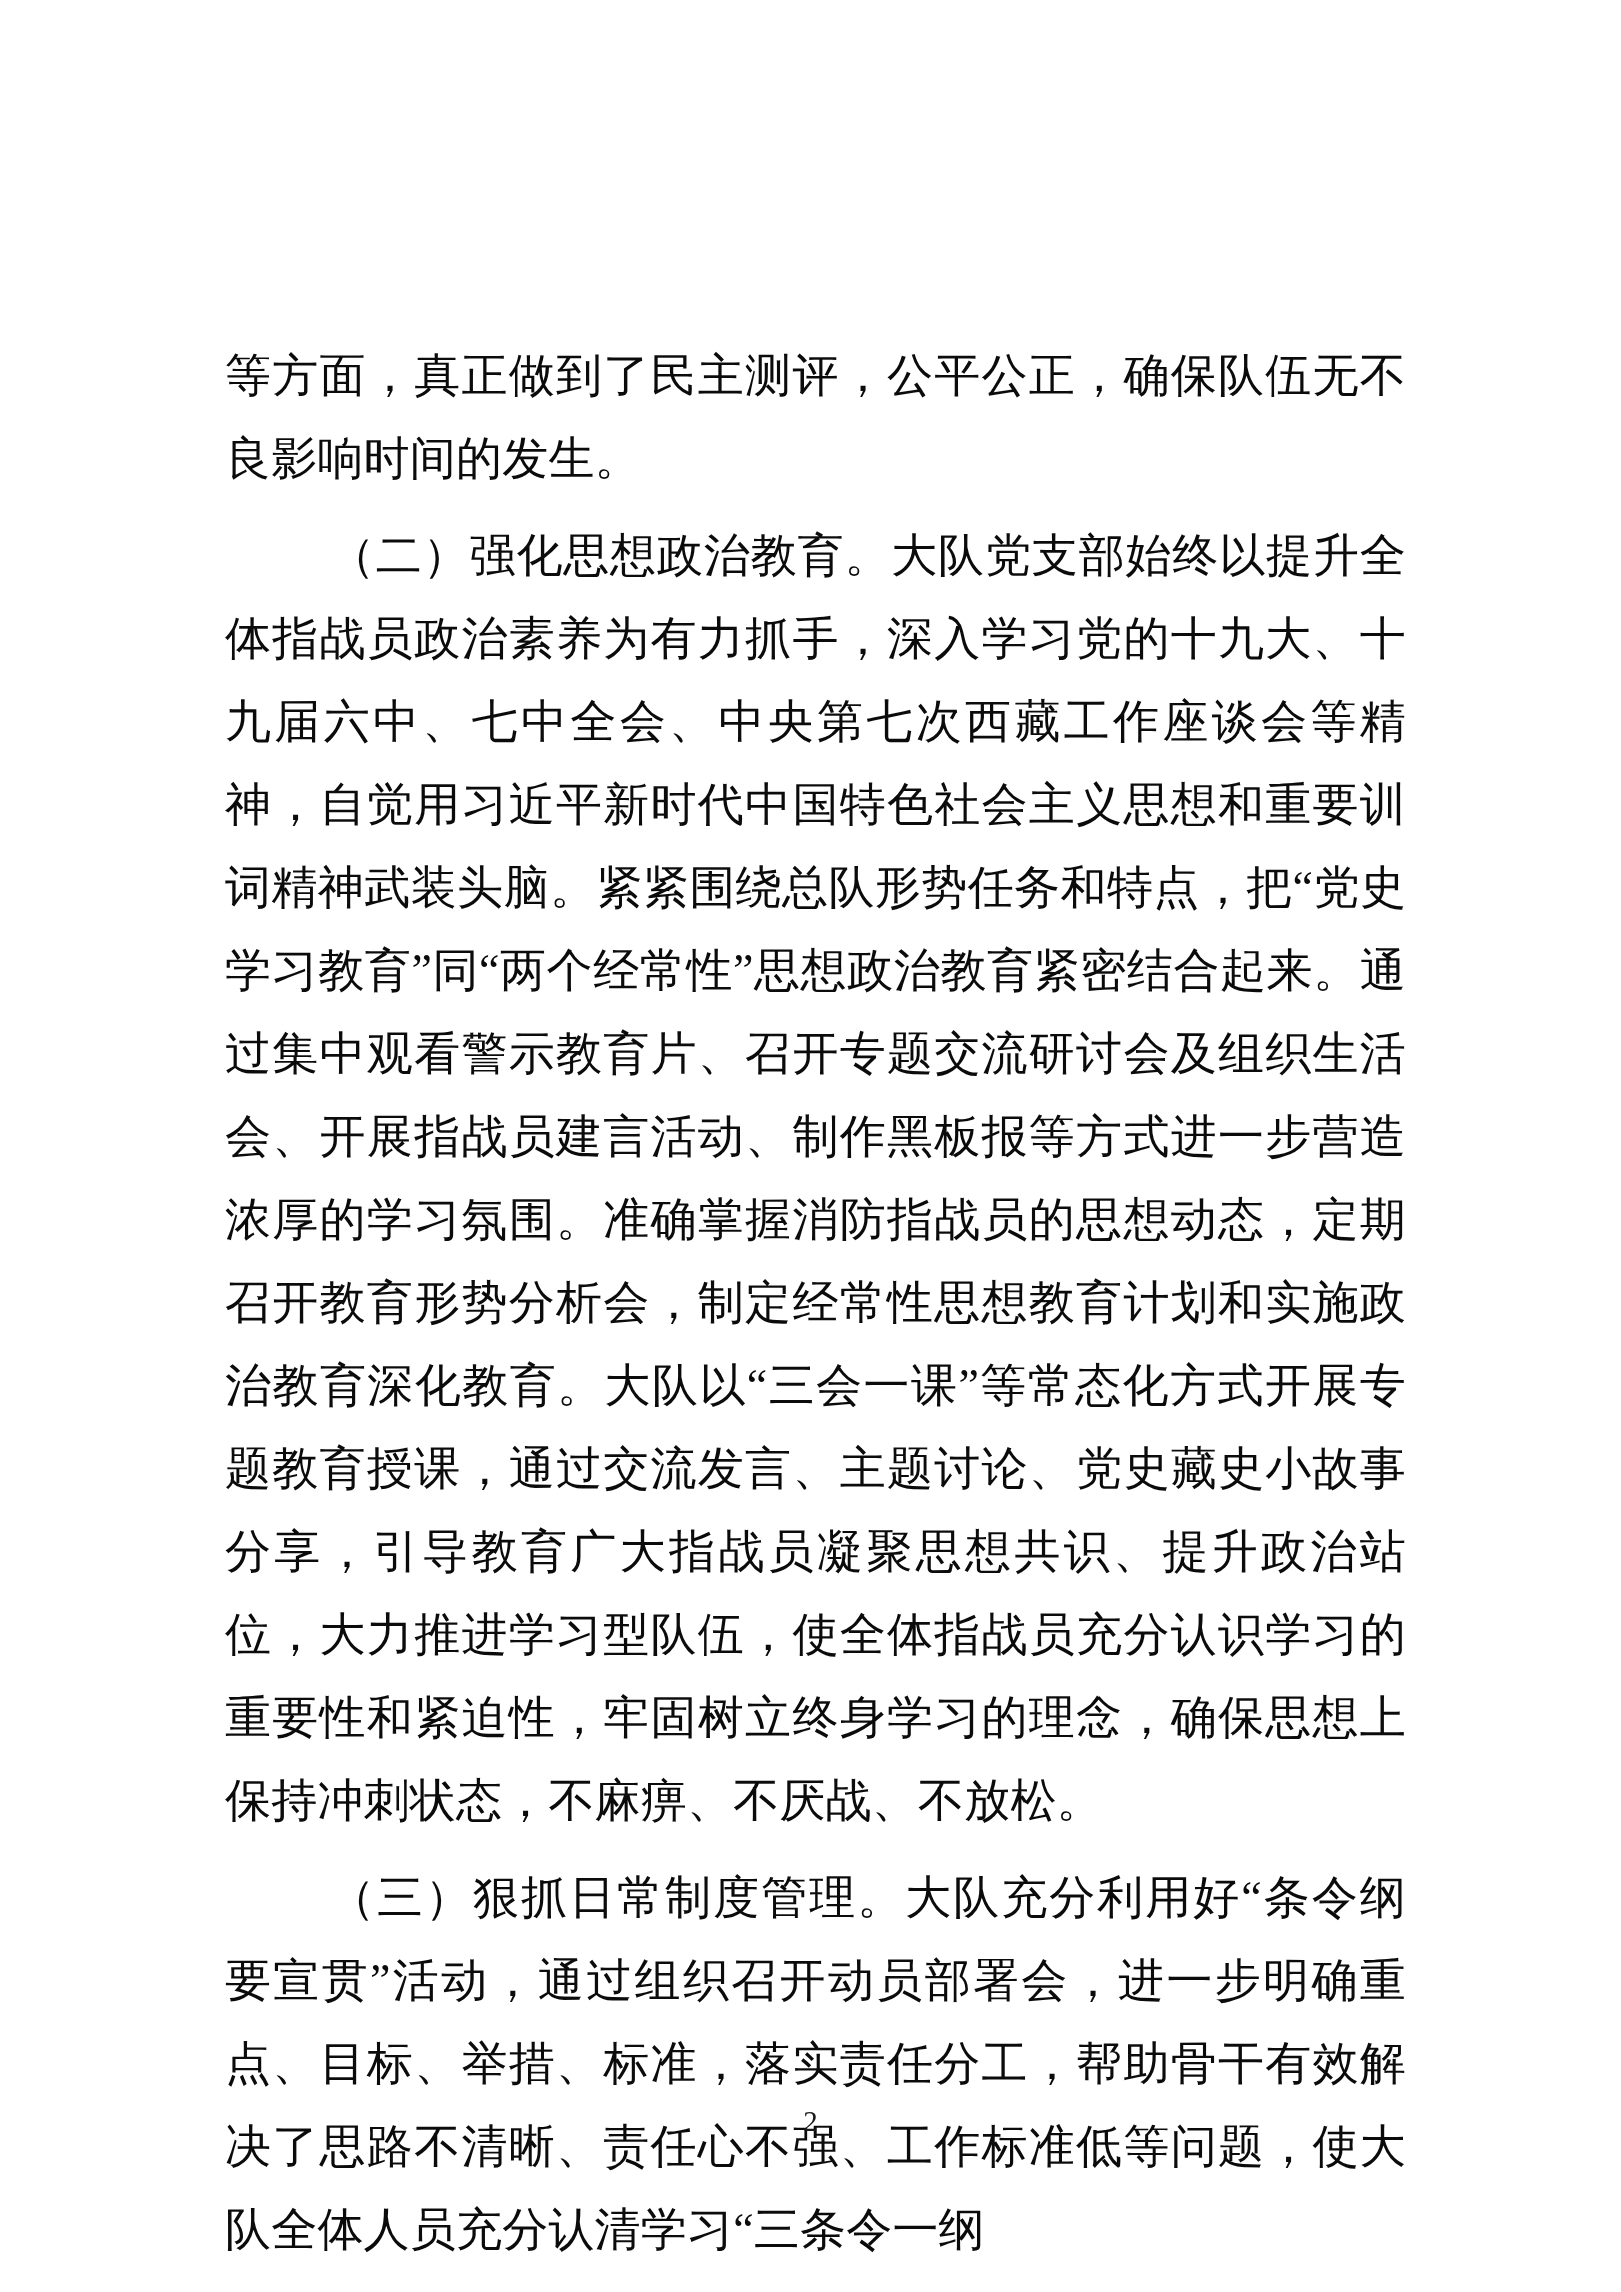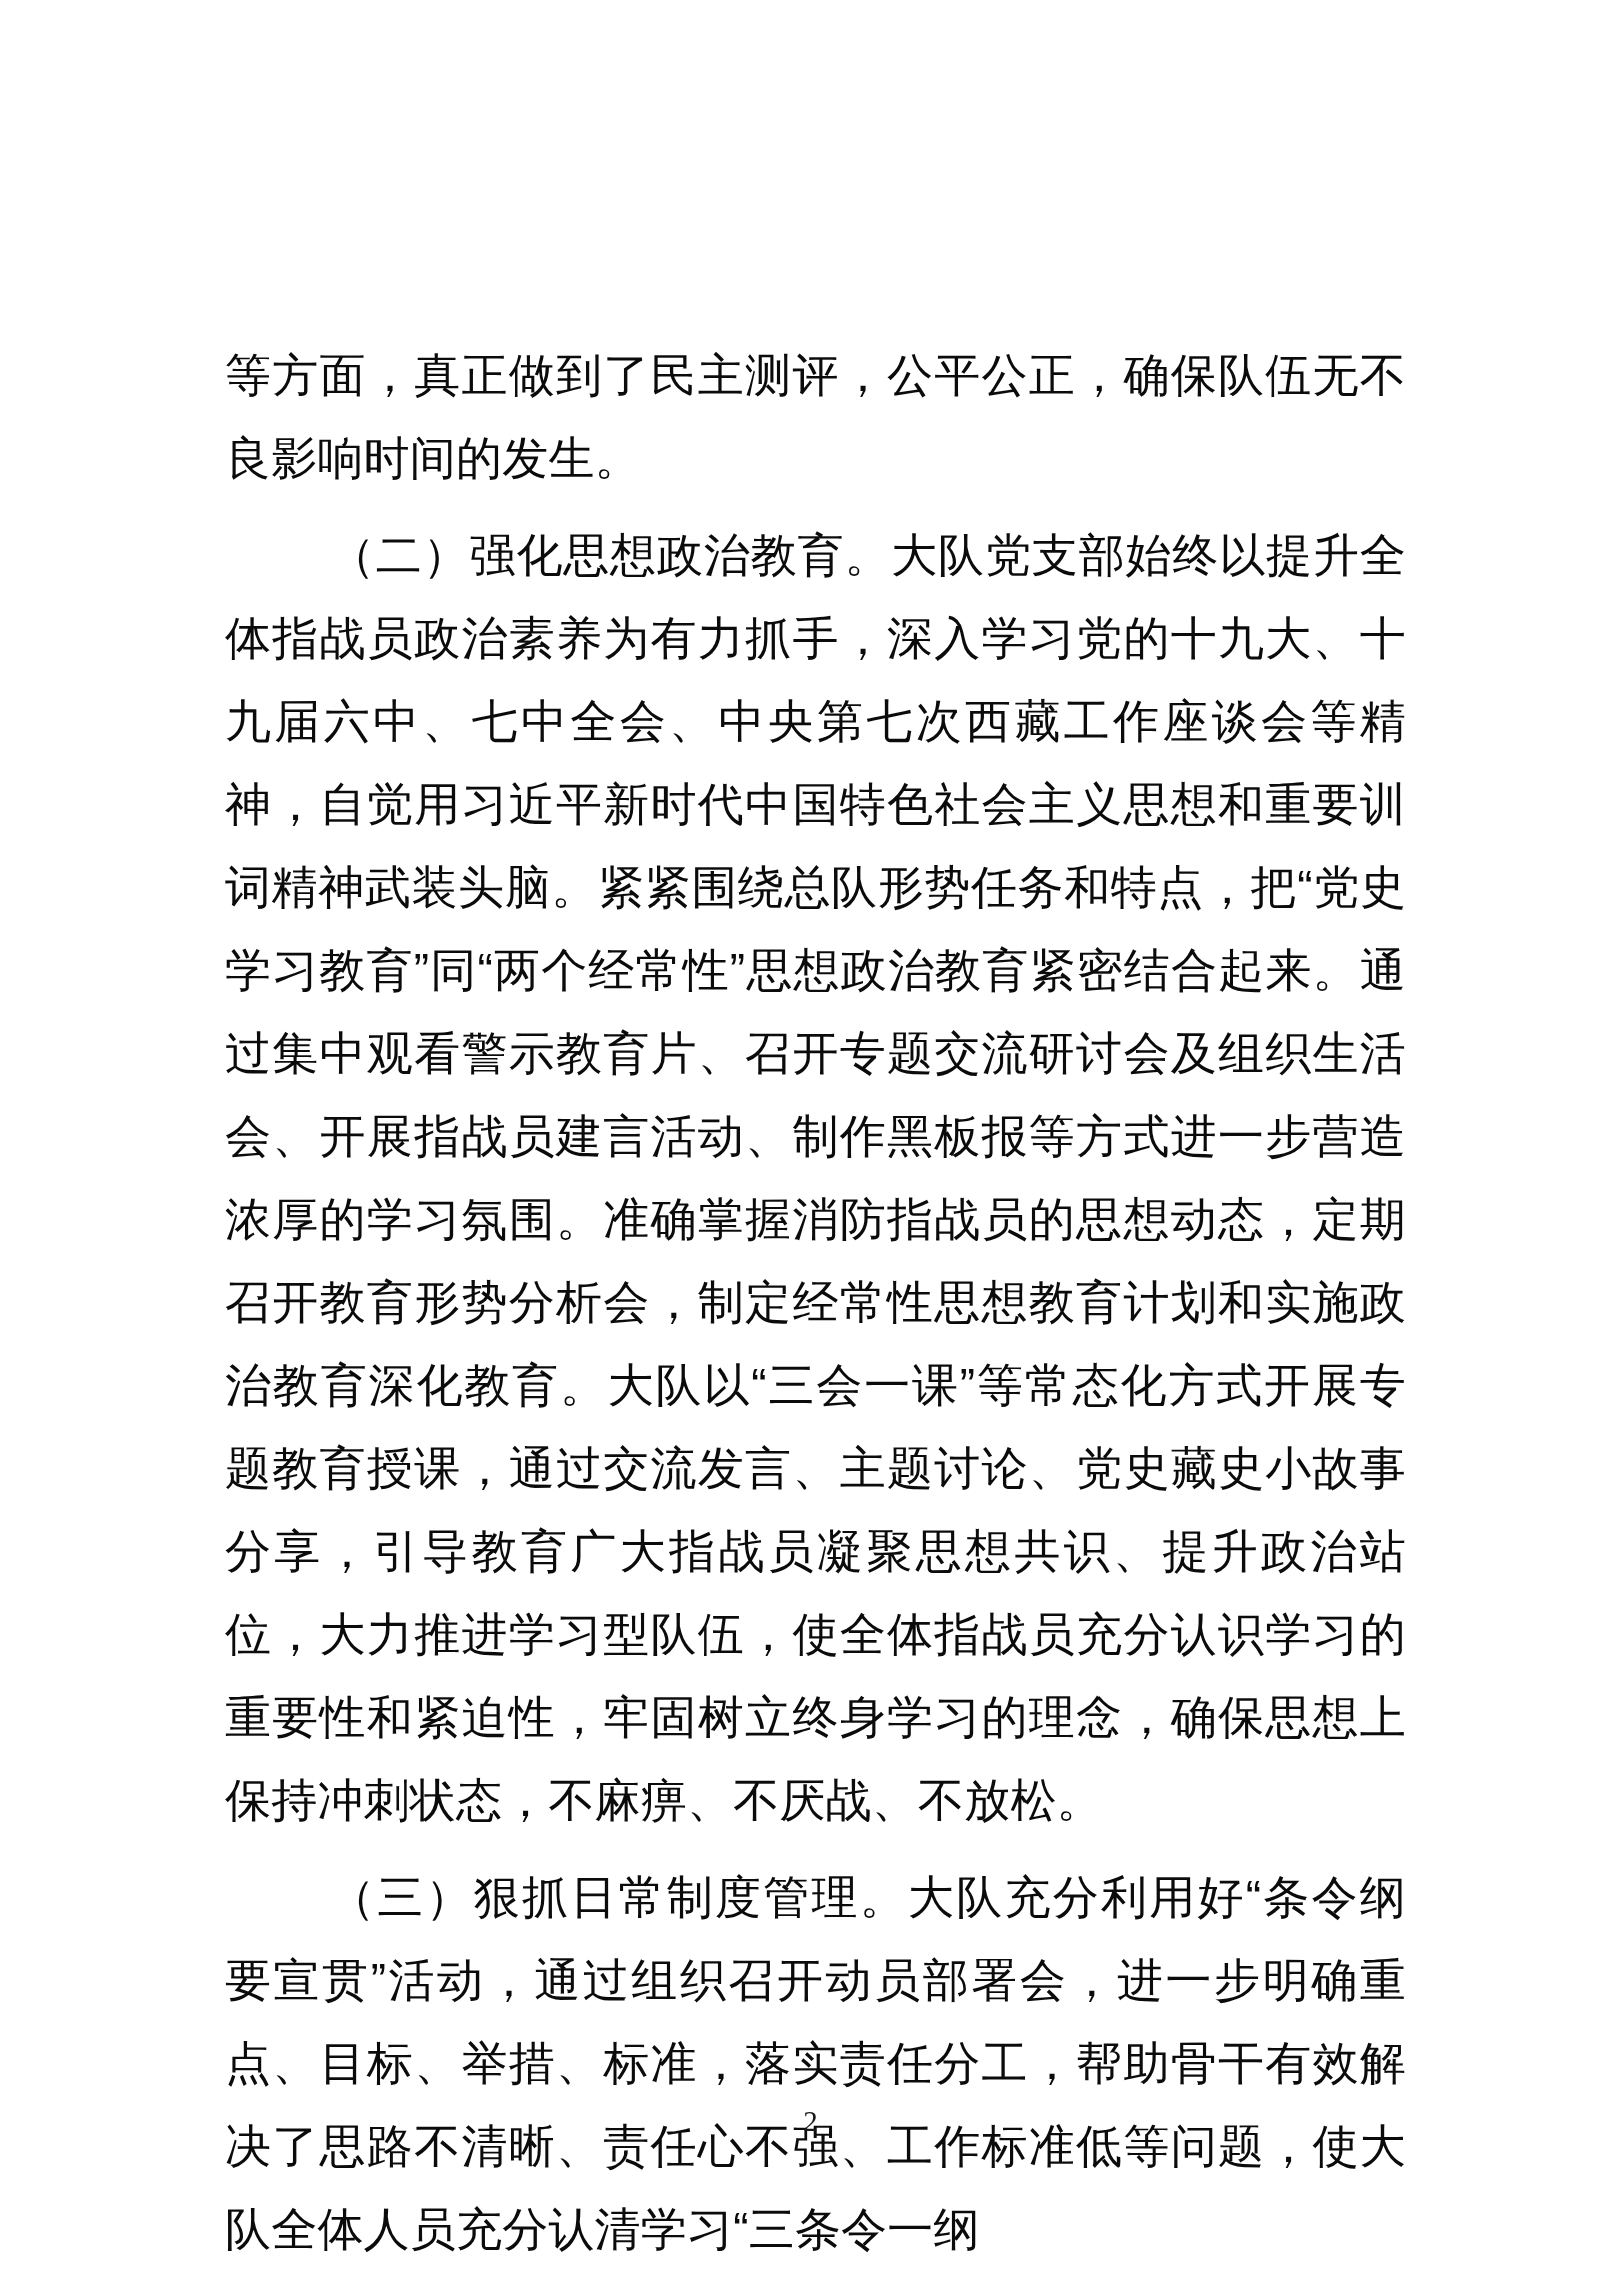--- a/index.html
+++ b/index.html
@@ -32,20 +32,21 @@
     line-height: 83px;
     color: #0b0b0b;
     text-align: justify;
     text-justify: inter-character;
     letter-spacing: 0.2px;
     font-weight: 500;
     word-break: break-all;
   }
   .para.indent {
     text-indent: 104px;
+    font-family: Liberation Serif, serif;
   }
   .page-number {
     position: absolute;
     left: 0;
     right: 0;
     top: 2103px;
     text-align: center;
     font-size: 29px;
     line-height: 37px;
     color: #1a1a1a;

